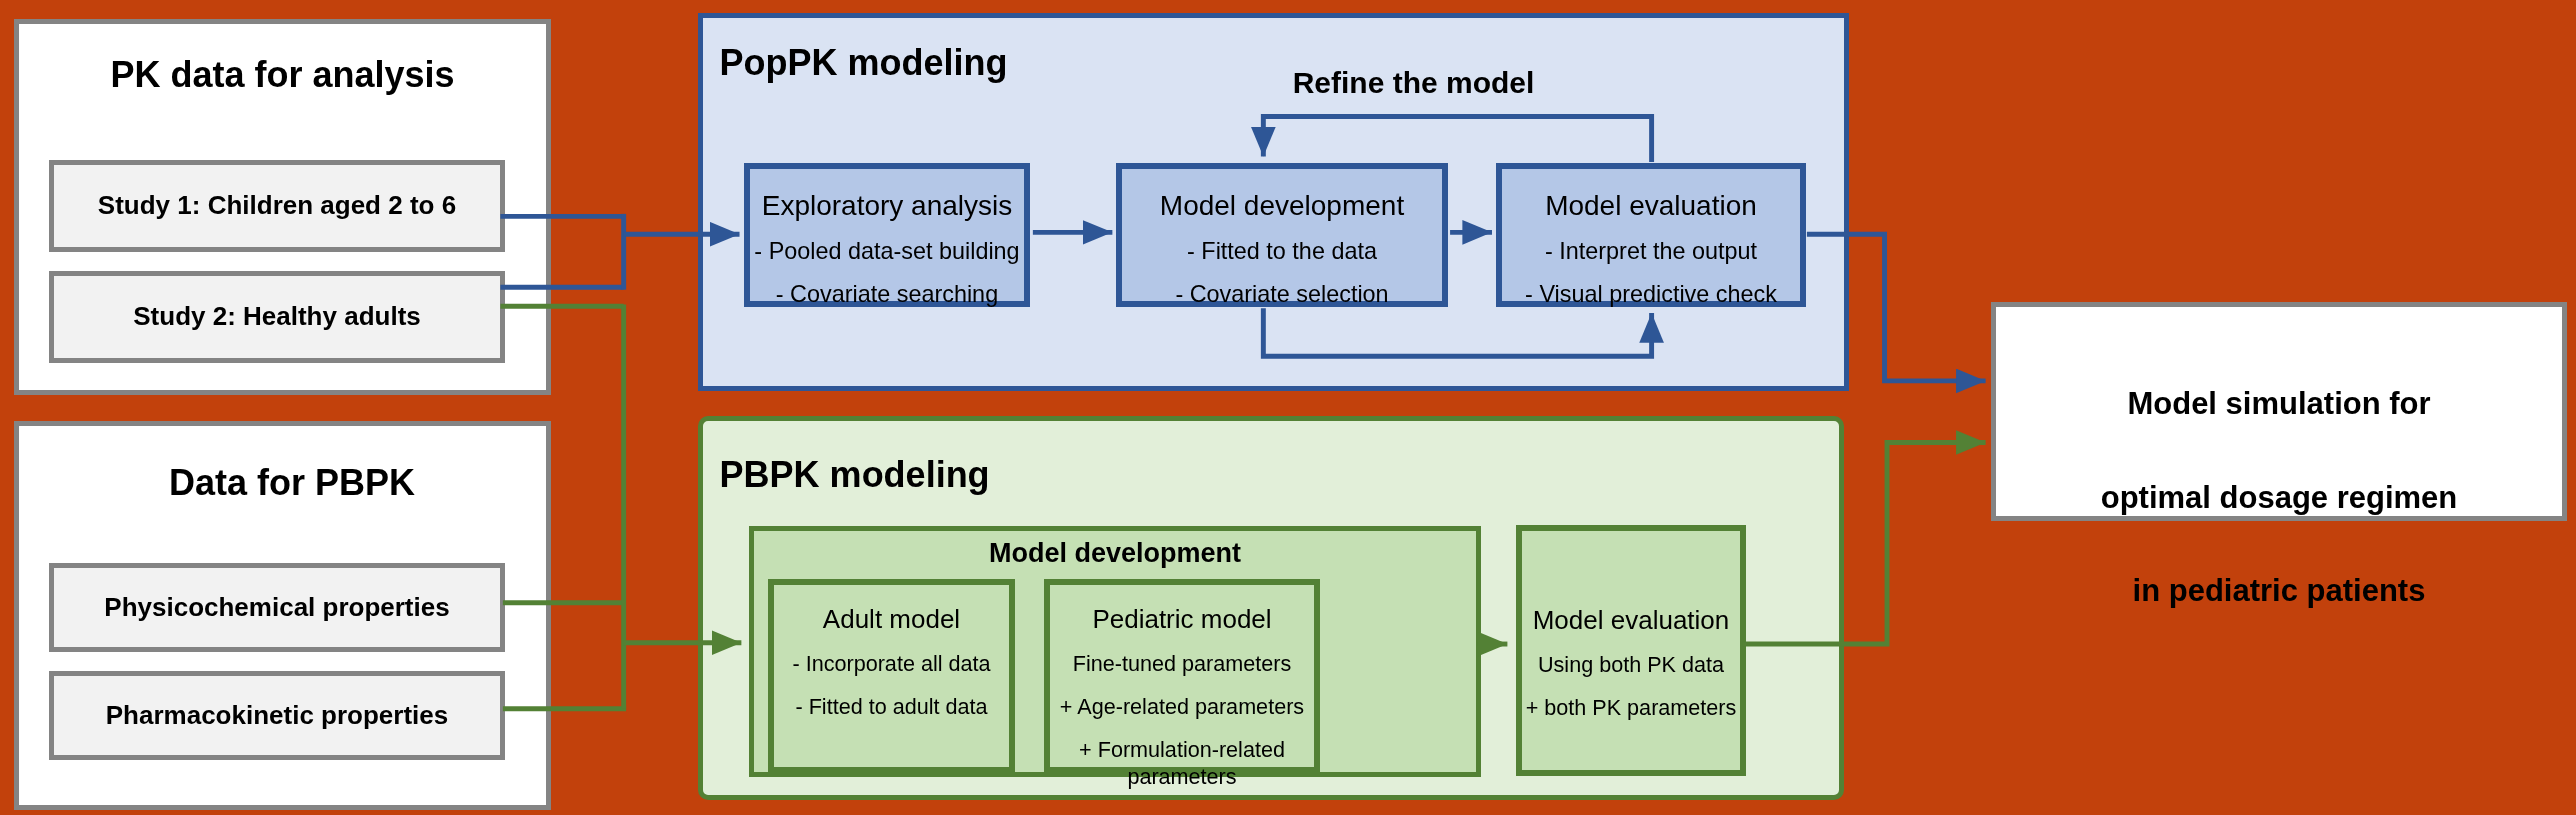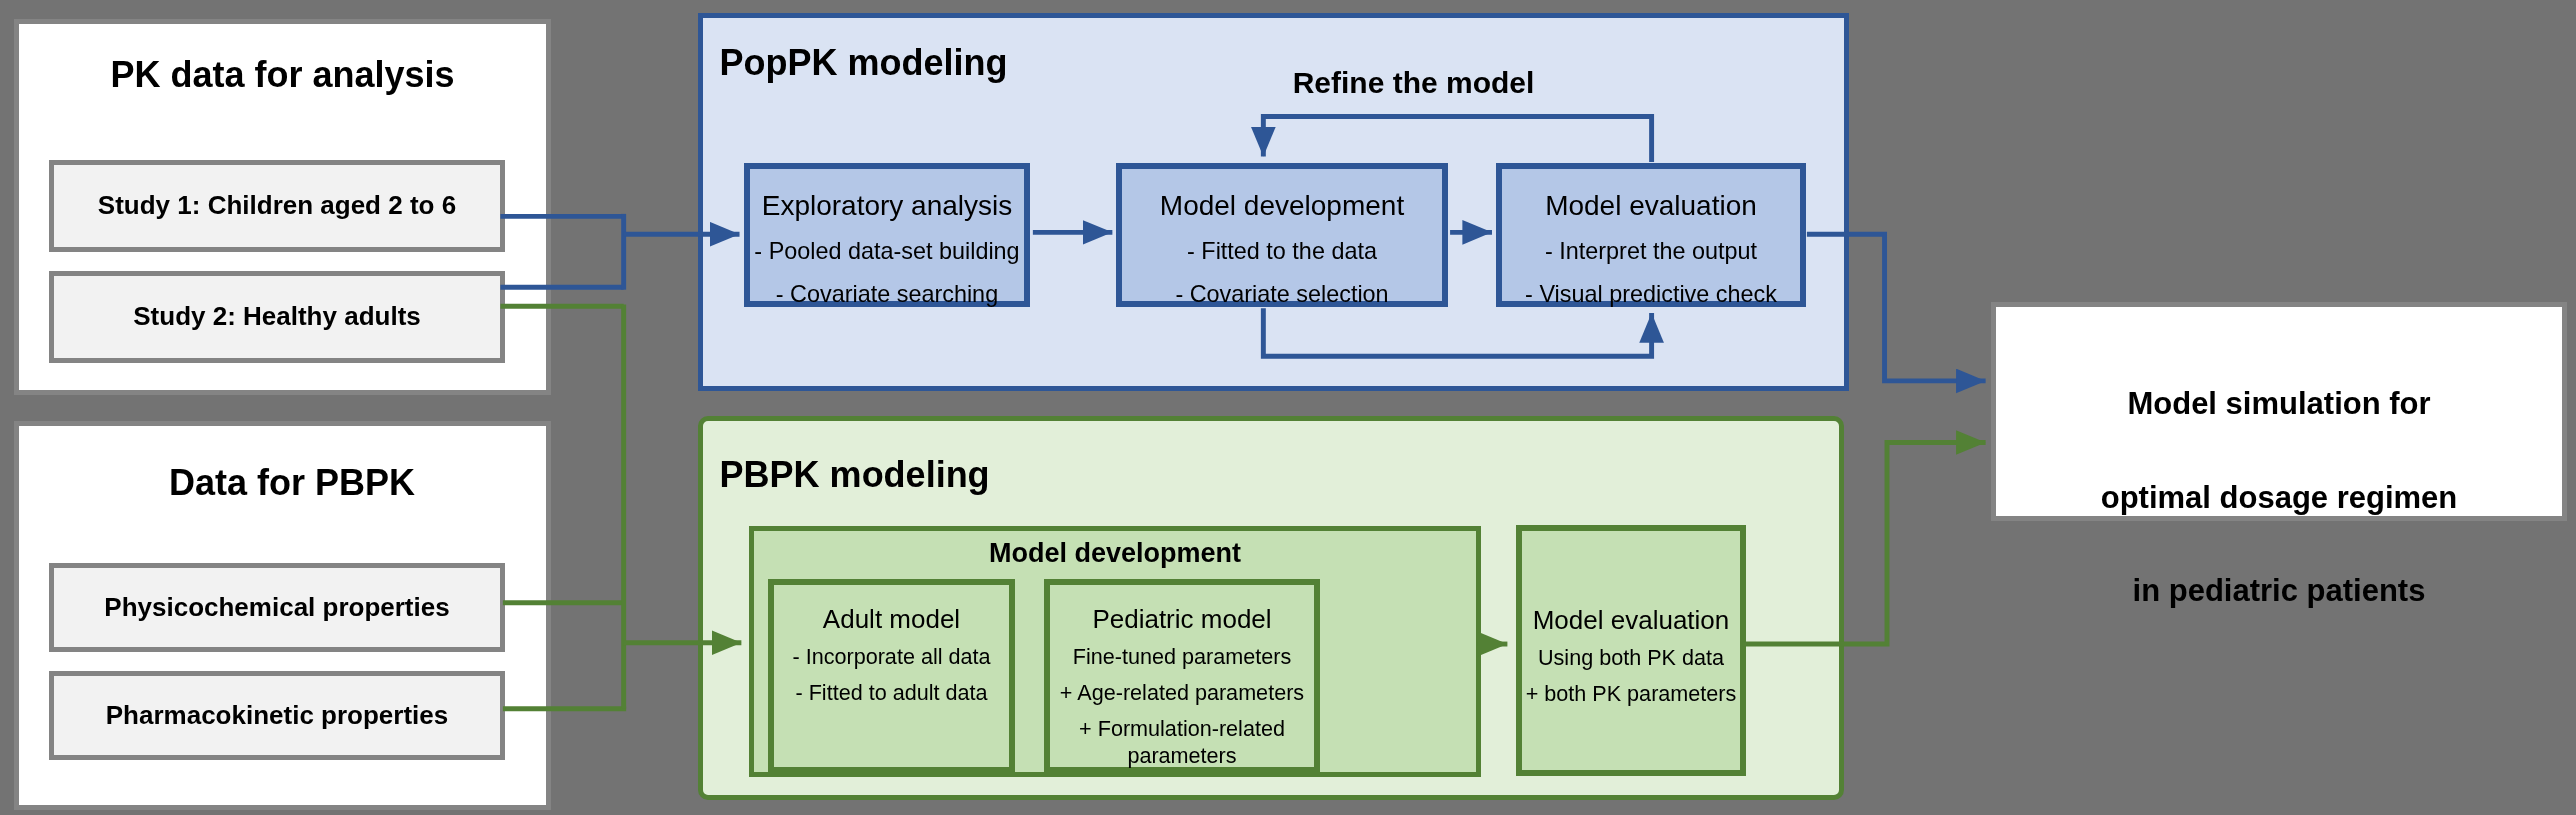--- a/index.html
+++ b/index.html
@@ -1,17 +1,17 @@
 <!DOCTYPE html>
 <html style="font-size:10px"><head>
 <meta charset="utf-8">
 <style>
   html,body{margin:0;padding:0;background:#ffffff;}
   body{font-family:"Liberation Sans", sans-serif; color:#000;}
-  #canvas{position:relative;width:2576px;height:816px;background:#737373;overflow:hidden;}
+  #canvas{position:relative;width:2576px;height:816px;background:#c2410c;overflow:hidden;}
   .abs{position:absolute;box-sizing:border-box;}
   
   .gray-panel{border:5px solid #848484;background:#ffffff;}
   .panel-title{position:absolute;left:0;right:0;text-align:center;font-weight:bold;font-size:36px;line-height:41px;}
   
   .item-box{position:absolute;box-sizing:border-box;border:5px solid #848484;background:#f2f2f2;
             display:flex;align-items:center;justify-content:center;
             font-weight:bold;font-size:26px;text-align:center;}
   
   .poppk-panel{border:5px solid #2e5696;background:#dae3f3;}
@@ -19,21 +19,21 @@
   .refine-label{position:absolute;font-weight:bold;font-size:30px;line-height:27px;text-align:center;}
   .step-box{position:absolute;box-sizing:border-box;border:6.2px solid #2e5696;background:#b4c7e7;
             display:flex;flex-direction:column;align-items:center;padding-top:21px;row-gap:16px;}
   .step-title{font-weight:normal;font-size:28px;line-height:32px;text-align:left;}
   .step-line{font-size:23.4px;line-height:27px;text-align:center;}
   
   .pbpk-panel{border:5px solid #538135;background:#e2efd9;}
   .green-container{border:5.5px solid #538135;background:#c5e0b4;}
   .container-title{position:absolute;left:0;right:0;top:7.4px;text-align:center;font-weight:bold;font-size:27px;line-height:31px;}
   .green-box{position:absolute;box-sizing:border-box;border:6.2px solid #538135;background:#c5e0b4;
-             display:flex;flex-direction:column;align-items:center;padding-top:18.5px;row-gap:9px;}
+             display:flex;flex-direction:column;align-items:center;padding-top:18.5px;row-gap:16px;}
   .green-box .step-title{font-size:26px;line-height:30px;}
   .green-box .step-line{font-size:21.6px;line-height:27px;}
   .eval-green{padding-top:74px;}
   
   .output-box{border:5px solid #848484;background:#ffffff;
               display:flex;flex-direction:column;align-items:center;padding-top:45px;row-gap:26.5px;}
   .output-line{font-weight:bold;font-size:31px;line-height:31px;text-align:center;margin-top:36px;}
   svg.connectors{position:absolute;left:0;top:0;pointer-events:none;}
 </style>
 </head>

